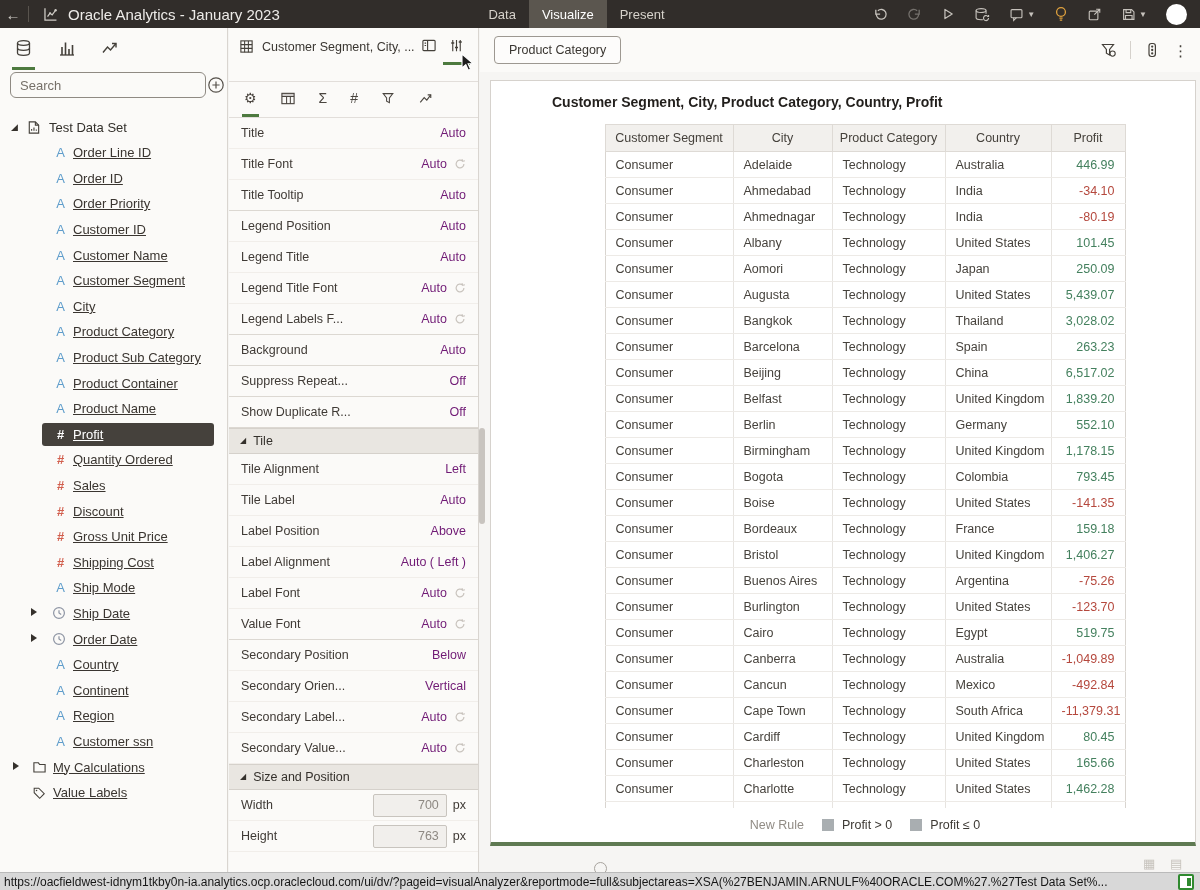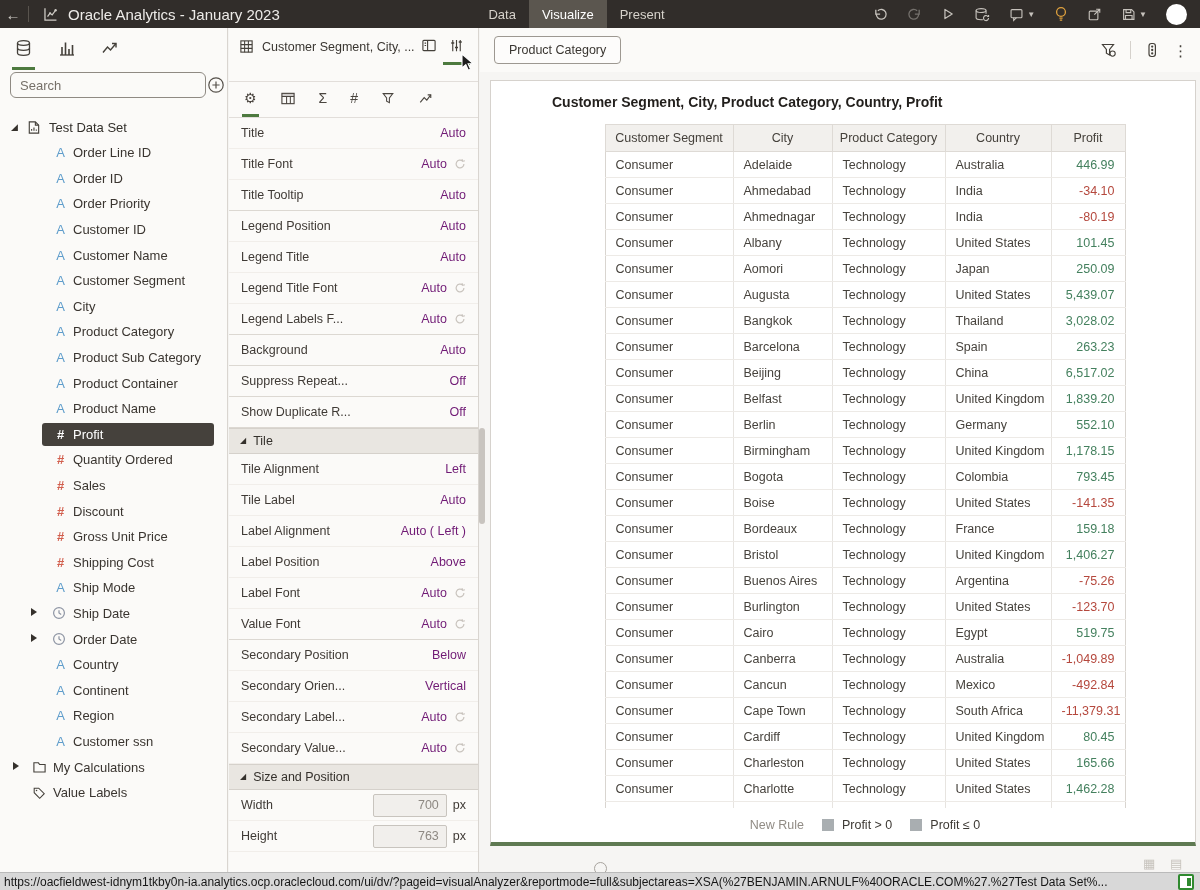--- a/index.html
+++ b/index.html
@@ -40,21 +40,21 @@
   .tree-root{display:flex;align-items:center;height:26px;padding-left:11px;gap:8px;}
   .root-caret{font-size:9px;color:#35312c;line-height:1;}
   .root-label{color:#33302b;}
   .field-row{position:relative;display:flex;align-items:center;height:25.6px;padding-left:52px;}
   .field-row .pill{position:absolute;left:42px;right:13px;top:1px;height:23px;background:#45413c;
                    border-radius:3px;}
   .f-icon{width:17px;text-align:center;position:relative;z-index:1;flex:none;}
   .icon-attr{color:#5f9dcb;font-size:13px;}
   .icon-measure{color:#d2604f;font-size:13px;font-weight:700;}
   .field-row.selected .f-label,.field-row.selected .icon-measure{color:#ffffff;}
-  .f-label{margin-left:4px;position:relative;z-index:1;white-space:nowrap;}
+  .f-label{margin-left:4px;position:relative;z-index:1;white-space:nowrap;text-decoration:underline;}
   .row-caret{position:absolute;left:31px;top:50%;margin-top:-5px;width:0;height:0;
              border-left:6px solid #35312c;border-top:4.5px solid transparent;
              border-bottom:4.5px solid transparent;}
   .field-row.lvl0{padding-left:32px;}
   .field-row.lvl0 .row-caret{left:13px;}
 
   
   .props-panel{position:absolute;left:229px;top:28px;width:250px;height:844px;background:#fbfaf8;
                border-right:1px solid #d9d5d0;box-sizing:border-box;overflow:hidden;}
   .pp-header{height:37px;display:flex;align-items:stretch;padding:0 8px 16px 10px;
@@ -498,26 +498,26 @@
       </div>
       <div class="pp-row">
         <span class="pp-label">Tile Alignment</span>
         <span class="pp-value">Left</span>
       </div>
       <div class="pp-row">
         <span class="pp-label">Tile Label</span>
         <span class="pp-value">Auto</span>
       </div>
       <div class="pp-row">
+        <span class="pp-label">Label Position</span>
+        <span class="pp-value">Above</span>
+      </div>
+      <div class="pp-row">
         <span class="pp-label">Label Alignment</span>
         <span class="pp-value">Auto ( Left )</span>
-      </div>
-      <div class="pp-row">
-        <span class="pp-label">Label Position</span>
-        <span class="pp-value">Above</span>
       </div>
       <div class="pp-row">
         <span class="pp-label">Label Font</span>
         <span class="pp-value">Auto</span>
         <span class="pp-reset">
           <svg width="12" height="12" viewBox="0 0 12 12">
             <path d="M9.9 6 a3.9 3.9 0 1 1 -1.3 -2.9" fill="none" stroke="#c9c4be" stroke-width="1.2"></path>
             <path d="M8 1.1 L8.7 3.3 L10.9 2.7" fill="none" stroke="#c9c4be" stroke-width="1.1"></path>
           </svg>
         </span>

